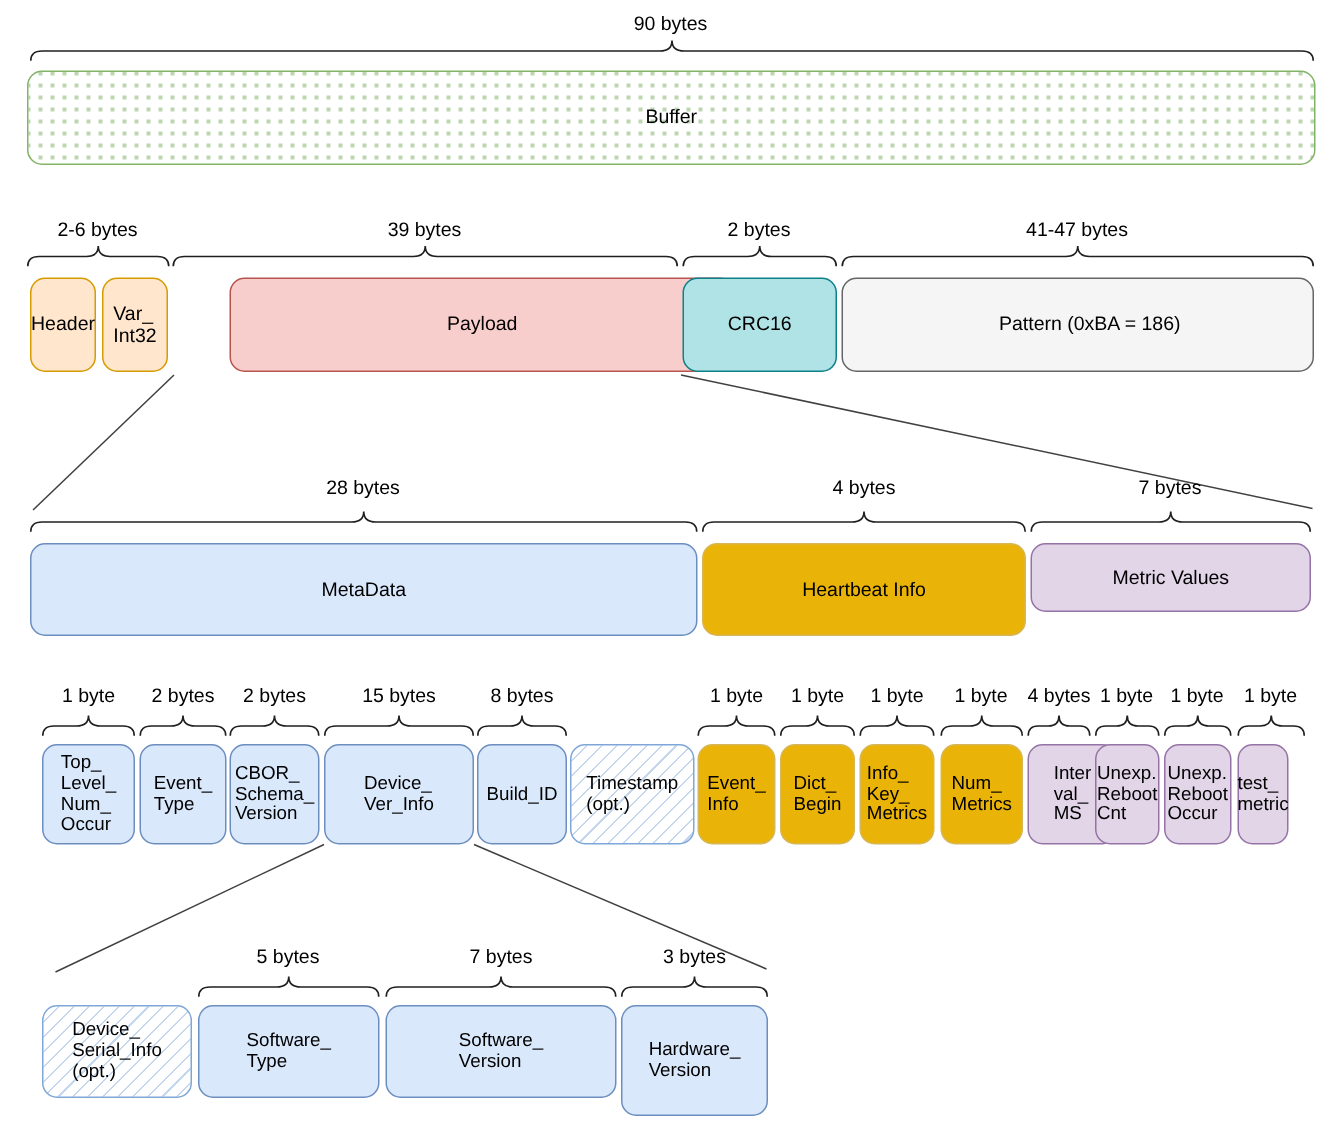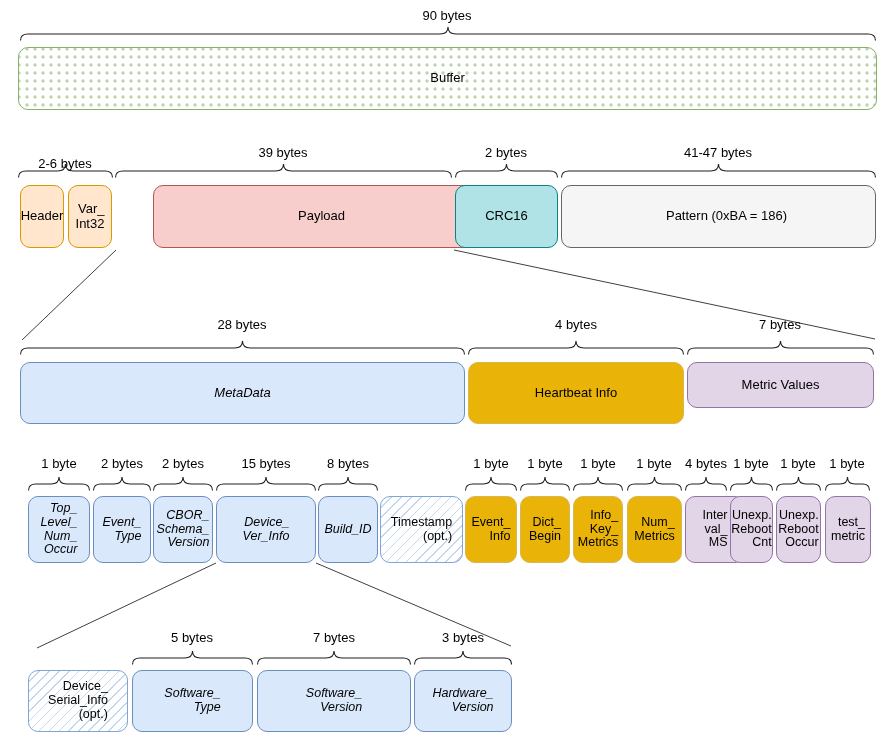--- a/index.html
+++ b/index.html
@@ -3,29 +3,29 @@
 <meta charset="utf-8">
 <style>
   html,body{margin:0;padding:0;background:#ffffff;}
   #canvas{
     position:relative;width:894px;height:754px;background:#ffffff;
     font-family:"Liberation Sans",sans-serif;color:#000;overflow:hidden;
   }
   .box{
     position:absolute;box-sizing:border-box;border-radius:10px;
     display:flex;align-items:center;justify-content:center;
-    text-align:right;white-space:pre-line;font-size:13px;line-height:1.12;
+    text-align:left;white-space:pre-line;font-size:13px;line-height:1.12;
     background:#fff;border:1px solid #000;
   }
   .small{font-size:12.5px;line-height:1.1;padding:0 1px;}
   .orange{background:#FFE6CC;border-color:#D79B00;}
   .red{background:#F8CECC;border-color:#B85450;margin-left:38px;}
   .teal{background:#B0E3E6;border-color:#0E8088;}
   .gray{background:#F5F5F5;border-color:#666666;padding-left:16px;}
-  .blue{background:#DAE8FC;border-color:#6C8EBF;font-style:italic;}
+  .blue{background:#DAE8FC;border-color:#6C8EBF;}
   .yellow{background:#eab308;border-color:#D6B656;}
   .purple{background:#E1D5E7;border-color:#9673A6;}
   .buffer{
     background-color:#ffffff;
     background-image:radial-gradient(circle, #bcd6b2 1.5px, rgba(0,0,0,0) 1.7px);
     background-size:8px 8px;background-position:4px 5px;
     border:1px solid #82B366;
   }
   .hatch{
     background-color:#ffffff;
@@ -55,21 +55,21 @@
 
   <div>
     <div class="blabel" style="left:447px;top:8px">90 bytes</div>
     <svg class="brace" style="left:20px;top:26px" width="856" height="15">
         <path d="M0.5,14.5 Q0.5,8 8,8 L420,8 Q428,8 428,1 Q428,8 436,8 L848,8 Q855.5,8 855.5,14.5" fill="none" stroke="#1f1f1f" stroke-width="1.1"></path>
       </svg>
     <div class="box buffer" style="left:18px;top:47px;width:859px;height:63px">Buffer</div>
   </div>
 
   <div>
-    <div class="blabel" style="left:65px;top:156px">2-6 bytes</div>
+    <div class="blabel" style="left:65px;top:145px">2-6 bytes</div>
     <div class="blabel" style="left:283px;top:145px">39 bytes</div>
     <div class="blabel" style="left:506px;top:145px">2 bytes</div>
     <div class="blabel" style="left:718px;top:145px">41-47 bytes</div>
 
     <svg class="brace" style="left:18px;top:163px" width="95" height="15">
         <path d="M0.5,14.5 Q0.5,8 8,8 L39.5,8 Q47.5,8 47.5,1 Q47.5,8 55.5,8 L87,8 Q94.5,8 94.5,14.5" fill="none" stroke="#1f1f1f" stroke-width="1.1"></path>
       </svg>
     <svg class="brace" style="left:115px;top:163px" width="337" height="15">
         <path d="M0.5,14.5 Q0.5,8 8,8 L160.5,8 Q168.5,8 168.5,1 Q168.5,8 176.5,8 L329,8 Q336.5,8 336.5,14.5" fill="none" stroke="#1f1f1f" stroke-width="1.1"></path>
       </svg>
@@ -188,21 +188,21 @@
 Metrics</div>
     <div class="box small purple" style="left:685px;top:496px;width:60px;height:67px">Inter
 val_
 MS</div>
     <div class="box small purple" style="left:730px;top:496px;width:43px;height:67px">Unexp.
 Reboot
 Cnt</div>
     <div class="box small purple" style="left:776px;top:496px;width:45px;height:67px">Unexp.
 Reboot
 Occur</div>
-    <div class="box small purple" style="left:825px;top:496px;width:46px;height:67px">test_
+    <div class="box small purple" style="left:825px;top:496px;width:34px;height:67px">test_
 metric</div>
   </div>
 
   <div>
     <div class="blabel" style="left:192px;top:630px">5 bytes</div>
     <div class="blabel" style="left:334px;top:630px">7 bytes</div>
     <div class="blabel" style="left:463px;top:630px">3 bytes</div>
 
     <svg class="brace" style="left:132px;top:650px" width="121" height="15">
         <path d="M0.5,14.5 Q0.5,8 8,8 L52.5,8 Q60.5,8 60.5,1 Q60.5,8 68.5,8 L113,8 Q120.5,8 120.5,14.5" fill="none" stroke="#1f1f1f" stroke-width="1.1"></path>
@@ -214,17 +214,17 @@
         <path d="M0.5,14.5 Q0.5,8 8,8 L41,8 Q49,8 49,1 Q49,8 57,8 L90,8 Q97.5,8 97.5,14.5" fill="none" stroke="#1f1f1f" stroke-width="1.1"></path>
       </svg>
 
     <div class="box small hatch" style="left:28px;top:670px;width:100px;height:62px">Device_
 Serial_Info
 (opt.)</div>
     <div class="box small blue" style="left:132px;top:670px;width:121px;height:62px">Software_
 Type</div>
     <div class="box small blue" style="left:257px;top:670px;width:154px;height:62px">Software_
 Version</div>
-    <div class="box small blue" style="left:414px;top:670px;width:98px;height:62px">Hardware_
+    <div class="box small blue" style="left:414px;top:670px;width:98px;height:74px">Hardware_
 Version</div>
   </div>
 
 </div>
 
 </body></html>

